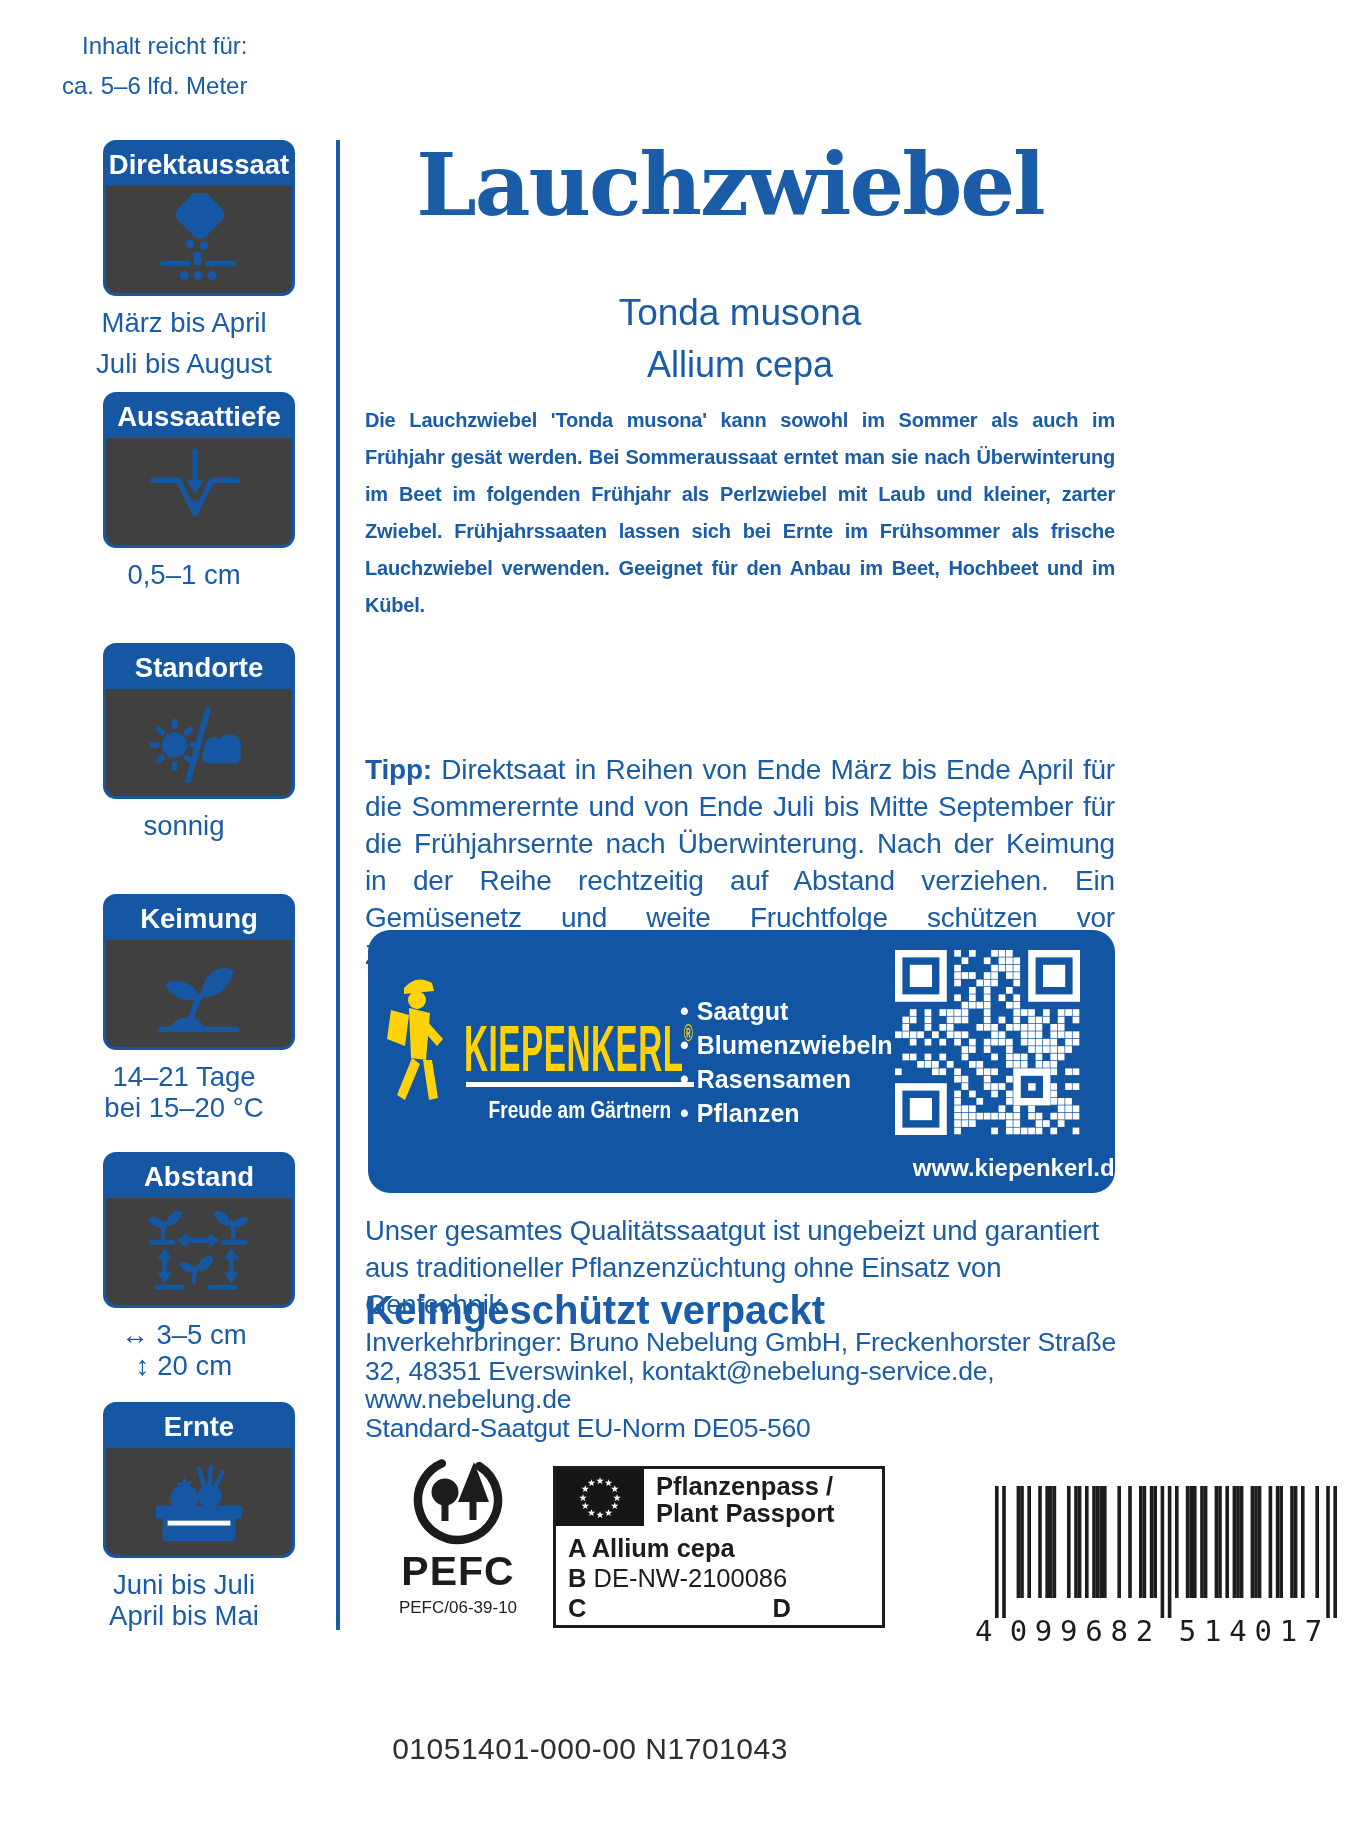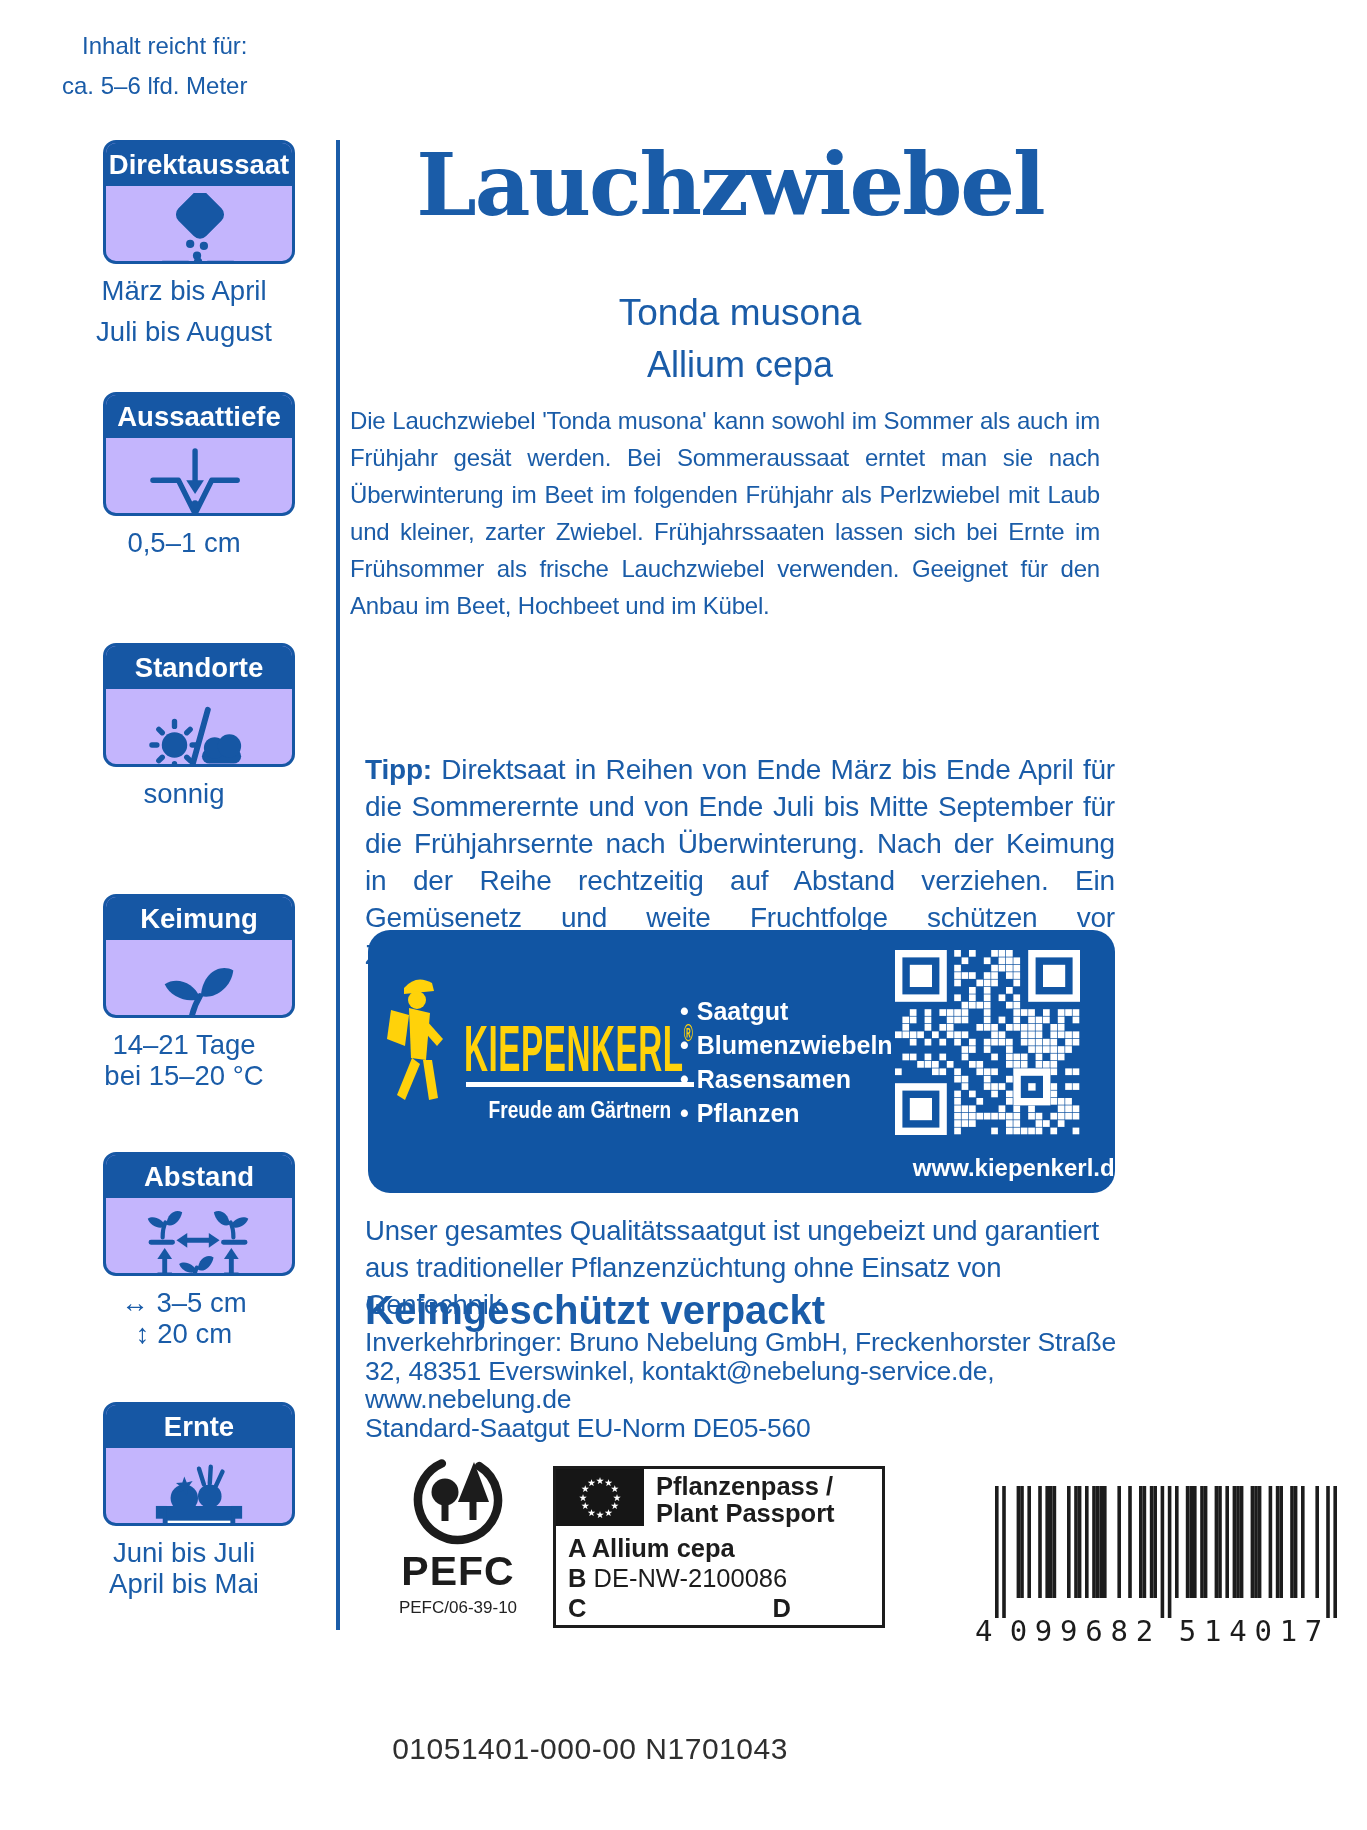--- a/index.html
+++ b/index.html
@@ -4,33 +4,33 @@
 <style>
   html,body{margin:0;padding:0;background:#fff;}
   #page{position:relative;width:1367px;height:1830px;background:#fff;overflow:hidden;
         font-family:"Liberation Sans",sans-serif;color:#1A5CA8;}
 
   
   .note{position:absolute;left:62px;top:26px;font-size:24px;line-height:40px;font-weight:500;text-align:right;}
 
   
   .group{position:absolute;left:73px;width:222px;text-align:center;}
-  .box{box-sizing:border-box;border:3.5px solid #1657A4;border-radius:13px;height:124px;overflow:hidden;background:#c4b5fd;margin-left:30px;}
+  .box{box-sizing:border-box;border:3.5px solid #1657A4;border-radius:13px;height:156px;overflow:hidden;background:#404040;margin-left:30px;}
   .box-h{background:#1657A4;color:#fff;font-weight:bold;font-size:27.5px;height:43px;line-height:43px;}
   .box-i{height:112px;display:flex;align-items:center;justify-content:center;}
   .cap{margin-top:11px;font-size:27.5px;line-height:31px;font-weight:500;}
 
   .divider{position:absolute;left:336px;top:140px;width:3.5px;height:1490px;background:#1A5CA8;}
 
   
   .title{position:absolute;left:345px;top:134px;width:770px;text-align:center;
          font-family:"DejaVu Serif",serif;font-weight:bold;font-size:86px;letter-spacing:-2px;}
   .variety{position:absolute;left:365px;top:292px;width:750px;text-align:center;font-size:37px;font-weight:normal;}
   .species{position:absolute;left:365px;top:344px;width:750px;text-align:center;font-size:36px;}
-  .desc{position:absolute;left:350px;top:402px;width:750px;font-size:24px;line-height:37px;text-align:justify;letter-spacing:-0.2px;}
+  .desc{position:absolute;left:365px;top:402px;width:750px;font-size:20px;line-height:37px;text-align:justify;letter-spacing:-0.2px;font-weight:bold;}
   .tip{position:absolute;left:365px;top:712px;width:750px;font-size:28px;line-height:37px;text-align:justify;letter-spacing:-0.2px;margin-top:39px;}
 
   
   .banner{position:absolute;left:368px;top:930px;width:747px;height:263px;background:#1155A3;border-radius:22px;color:#fff;}
   .man{position:absolute;left:18px;top:45px;}
   .brand{position:absolute;left:96px;top:82px;transform:scaleX(.52);transform-origin:left top;
          font-size:64px;font-weight:bold;color:#FFD20A;white-space:nowrap;letter-spacing:1px;}
   .reg{font-size:24px;vertical-align:30px;}
   .brand-underline{position:absolute;left:98px;top:152px;width:228px;height:4.5px;background:#fff;}
   .slogan{position:absolute;left:98px;top:166px;width:292px;transform:scaleX(.78);transform-origin:left top;

